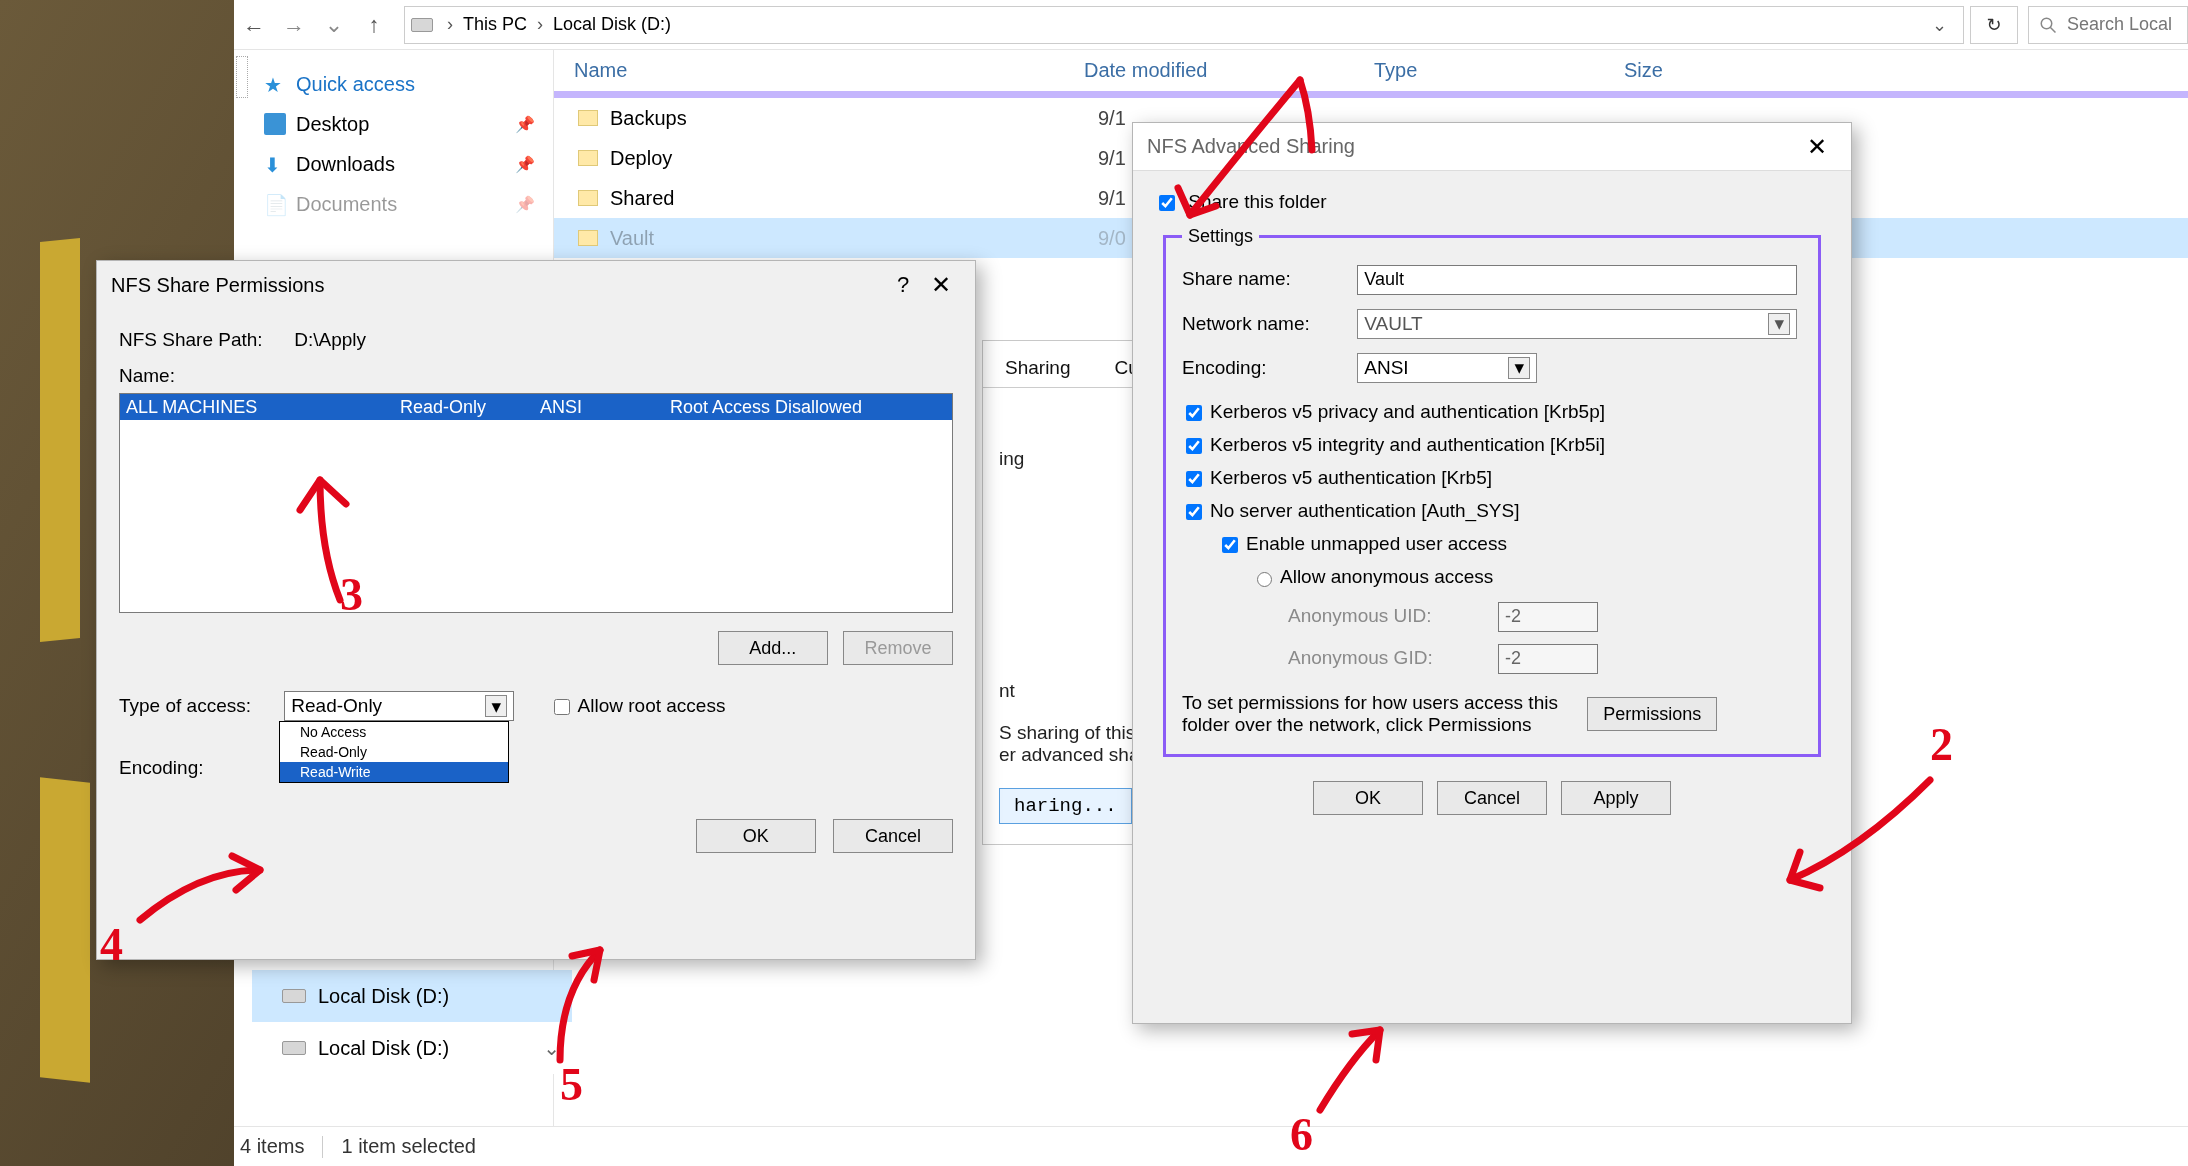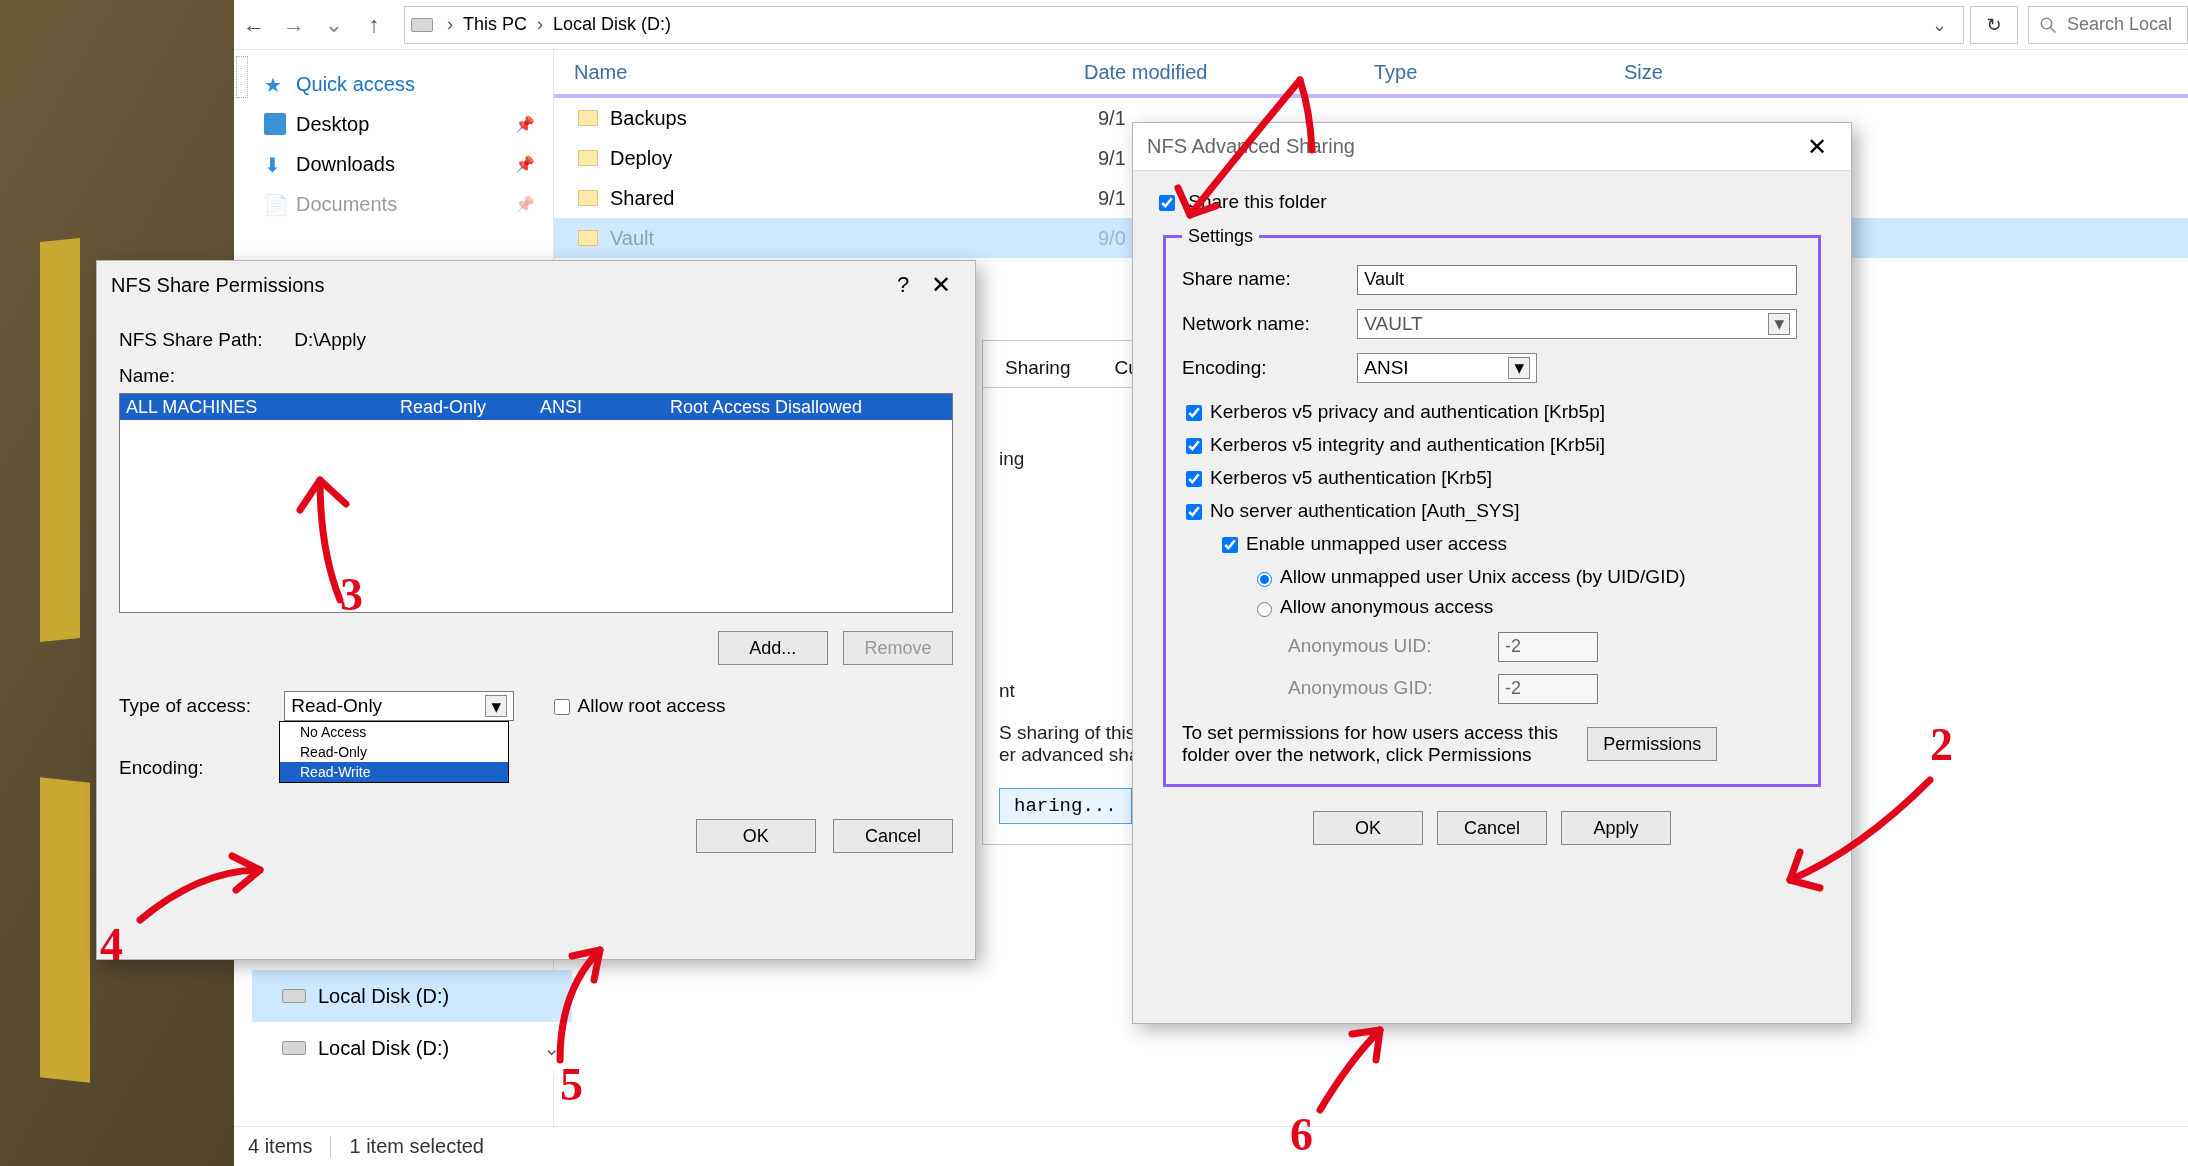--- a/index.html
+++ b/index.html
@@ -33,32 +33,32 @@
   .sbicon.down{color:#2a90d9;}
   .sbicon.drive{width:24px;height:14px;background:#d7d7d7;border:1px solid #999;border-radius:2px;}
   .sidebar .grip{position:absolute;left:2px;top:6px;width:12px;height:42px;border:1px dotted #aaa;}
 
   .tree-extra{position:absolute;left:252px;top:970px;width:320px;background:#fff;font-size:20px;}
   .tree-extra .row{display:flex;align-items:center;height:52px;padding-left:30px;}
   .tree-extra .row.sel{background:#cde8ff;}
   .tree-extra .expicon{margin-left:auto;margin-right:12px;color:#666;}
 
   .content{flex:1;}
-  .cols{display:flex;height:48px;align-items:center;border-bottom:4px solid #c4b5fd;color:#3b6ea5;font-size:20px;}
+  .cols{display:flex;height:48px;align-items:center;border-bottom:7px solid #c4b5fd;color:#3b6ea5;font-size:20px;}
   .col-name{width:530px;padding-left:20px;}
   .col-date{width:290px;}
   .col-type{width:250px;}
   .col-size{width:200px;}
   .row{display:flex;align-items:center;height:40px;font-size:20px;}
   .row .ficon{width:20px;height:16px;background:#ffe9a8;border:1px solid #e0c978;margin:0 12px 0 24px;}
   .row.sel{background:#cde8ff;}
   .row .rn{width:488px;}
   .row .rd{width:300px;color:#444;}
 
-  .status{position:absolute;left:0;right:0;bottom:0;height:40px;border-top:1px solid #e5e5e5;display:flex;align-items:center;padding-left:14px;font-size:20px;color:#333;}
+  .status{position:absolute;left:0;right:0;bottom:0;height:40px;border-top:1px solid #e5e5e5;display:flex;align-items:center;padding-left:6px;font-size:20px;color:#333;}
   .status .divider{width:1px;height:22px;background:#ccc;margin:0 18px;}
 
   
   .propsheet{position:absolute;left:982px;top:340px;width:360px;background:#fff;border:1px solid #c8c8c8;padding:8px 0;font-size:19px;}
   .propsheet .tab{padding:8px 22px;color:#111;}
   .propsheet .txt{padding:10px 16px;color:#222;}
   .propsheet .btn{display:inline-block;border:1px solid #999;padding:6px 18px;background:#e7f3ff;border-color:#5aa0e0;font-family:Liberation Mono, monospace;}
 
   
   .dlg{position:absolute;background:#f0f0f0;border:1px solid #b5b5b5;box-shadow:6px 6px 18px rgba(0,0,0,.3);font-size:19px;color:#000;}
@@ -249,21 +249,20 @@
         <span class="selectlike" style="width:180px;">
           <span>ANSI</span>
           <span class="arrow">▾</span>
         </span>
       </div>
       <div style="margin:4px 0;"><input type="checkbox" class="chk" checked="" style=""><span>Kerberos v5 privacy and authentication [Krb5p]</span></div>
       <div style="margin:10px 0;"><input type="checkbox" class="chk" checked="" style=""><span>Kerberos v5 integrity and authentication [Krb5i]</span></div>
       <div style="margin:10px 0;"><input type="checkbox" class="chk" checked="" style=""><span>Kerberos v5 authentication [Krb5]</span></div>
       <div style="margin:10px 0;"><input type="checkbox" class="chk" checked="" style=""><span>No server authentication [Auth_SYS]</span></div>
       <div style="margin:10px 0 10px 36px;"><input type="checkbox" class="chk" checked="" style=""><span>Enable unmapped user access</span></div>
-      <div style="margin:8px 0 8px 70px;"><input type="radio" class="rad" checked="" style=""><span>Allow unmapped user Unix access (by UID/GID)</span></div>
       <div style="margin:8px 0 14px 70px;"><input type="radio" class="rad" style=""><span>Allow anonymous access</span></div>
       <div class="anon" style="margin:6px 0 6px 106px;"><span class="lblcol">Anonymous UID:</span><input class="fld" disabled="" value="-2" style=""></div>
       <div class="anon" style="margin:12px 0 18px 106px;"><span class="lblcol">Anonymous GID:</span><input class="fld" disabled="" value="-2" style=""></div>
       <div style="margin-top:10px;">
         <span class="permtext">To set permissions for how users access this folder over the network, click Permissions</span>
         <span class="dbtn" style="min-width:130px;vertical-align:middle;">Permissions</span>
       </div>
     </fieldset>
     <div class="btnrow">
       <span class="dbtn">OK</span>

